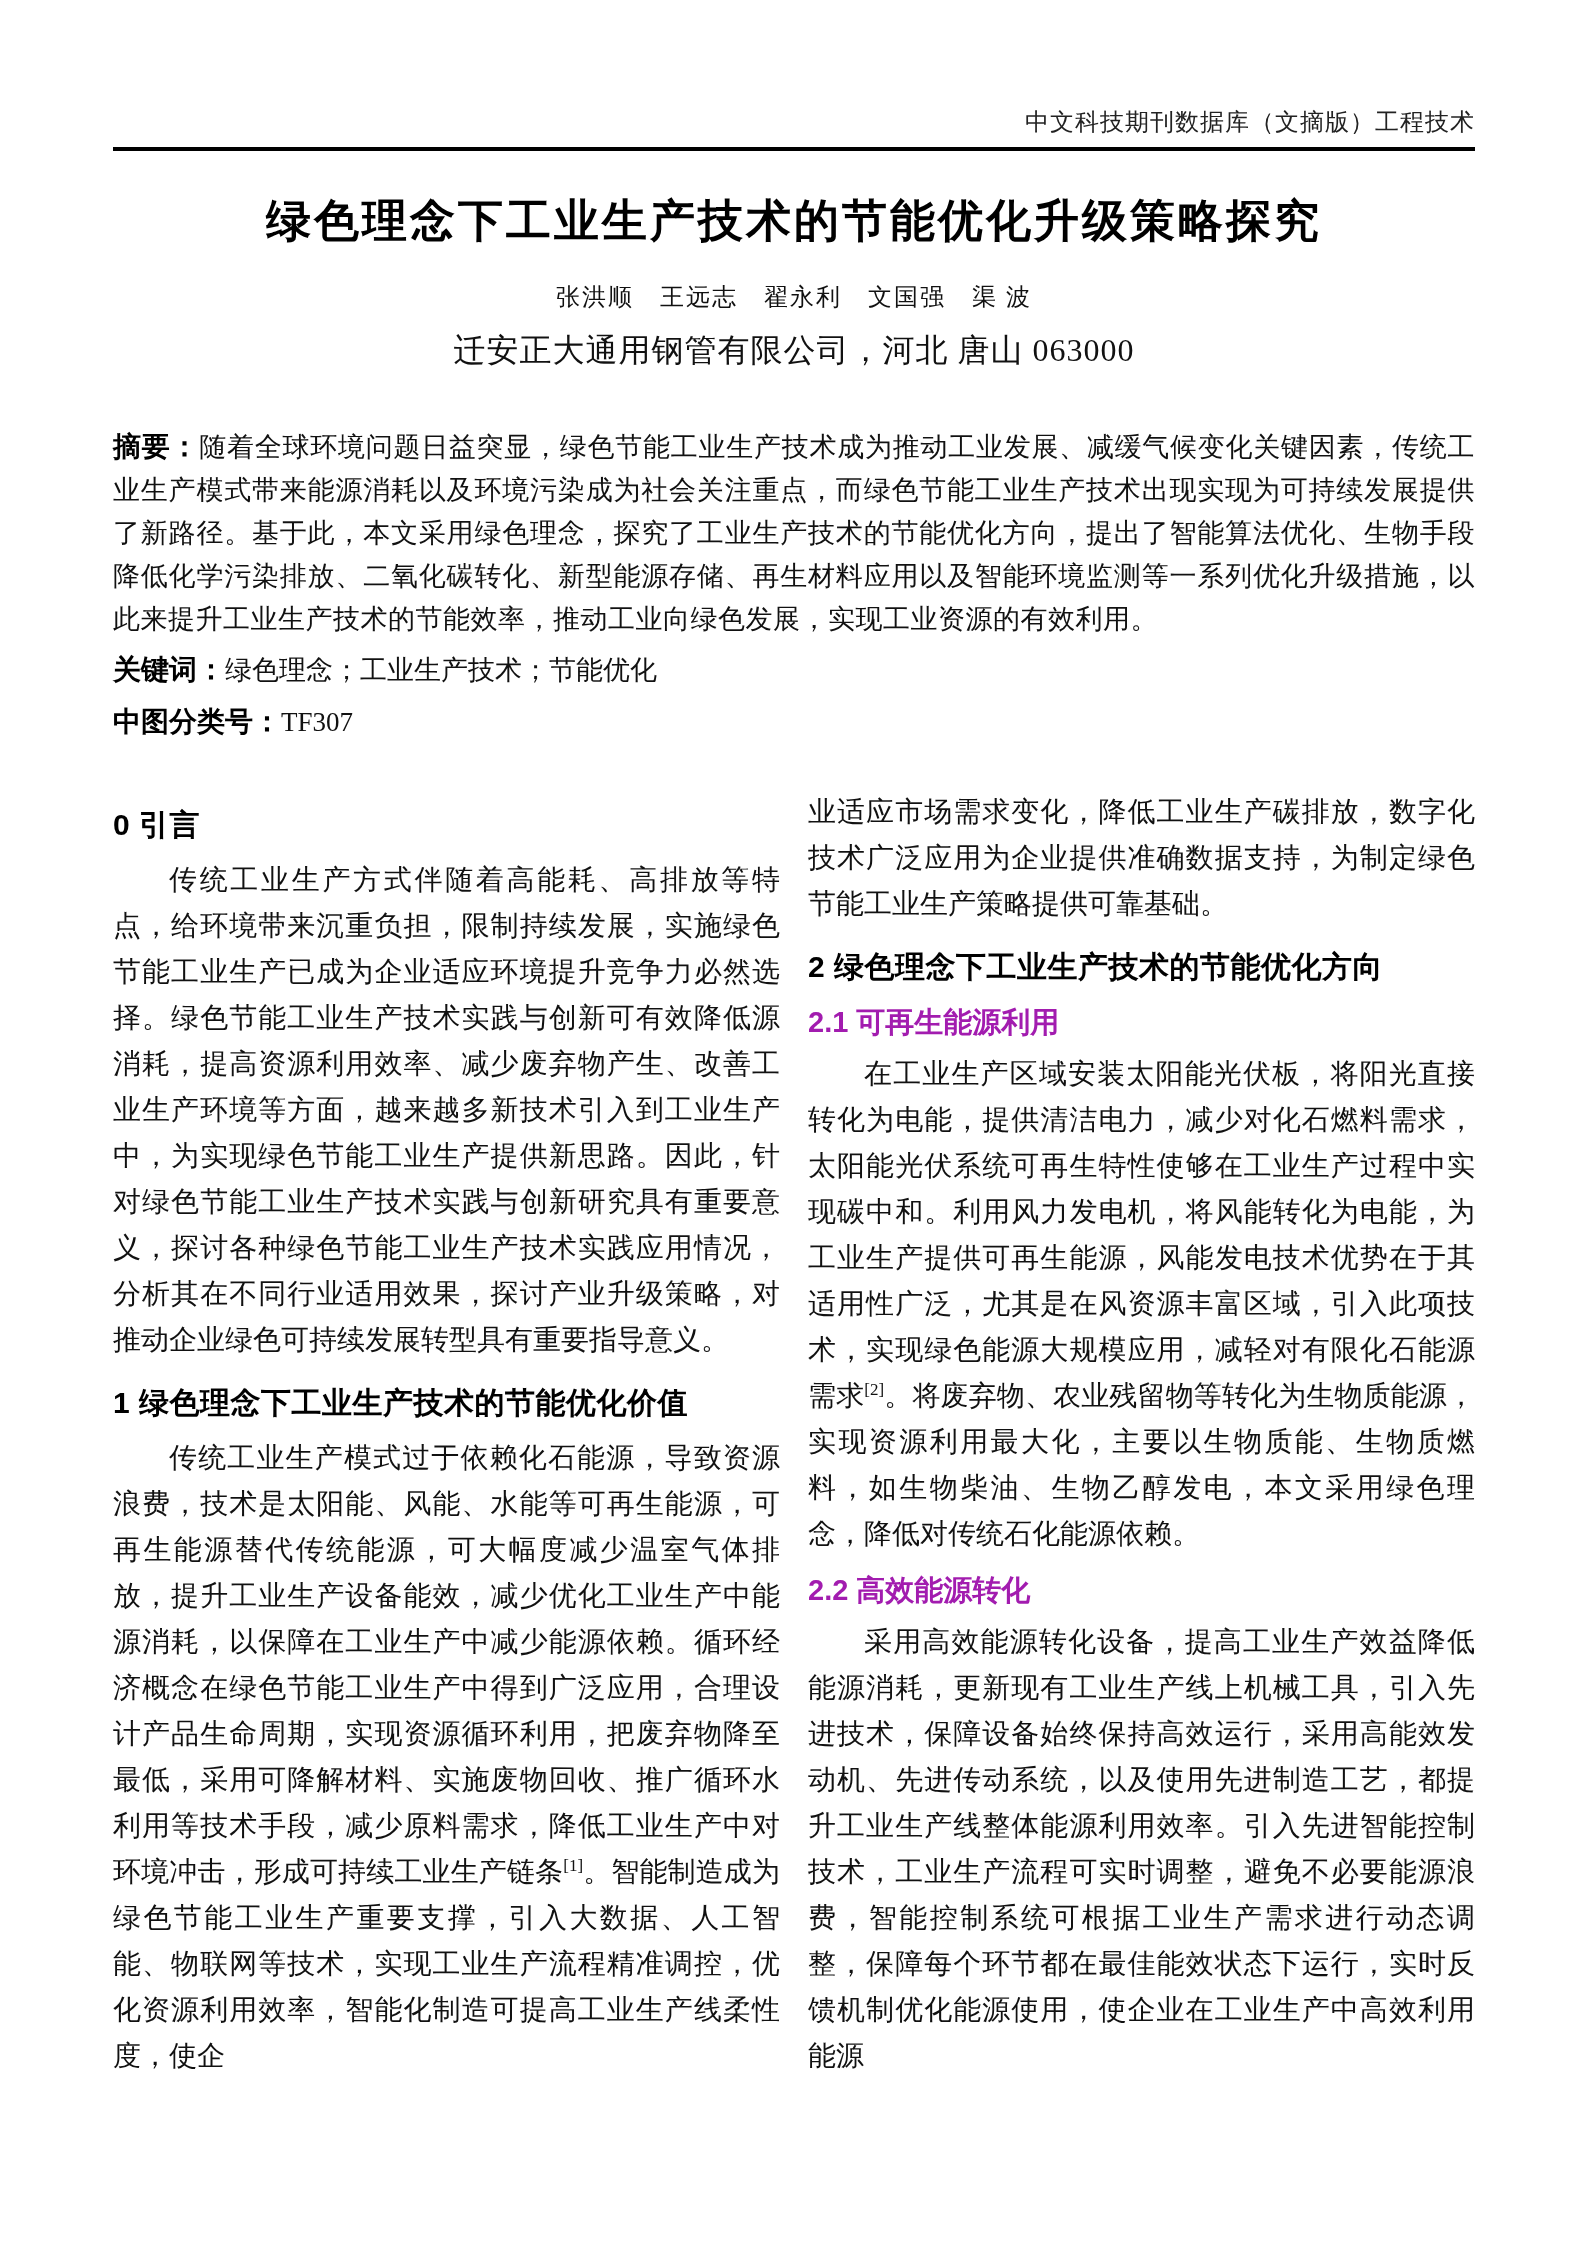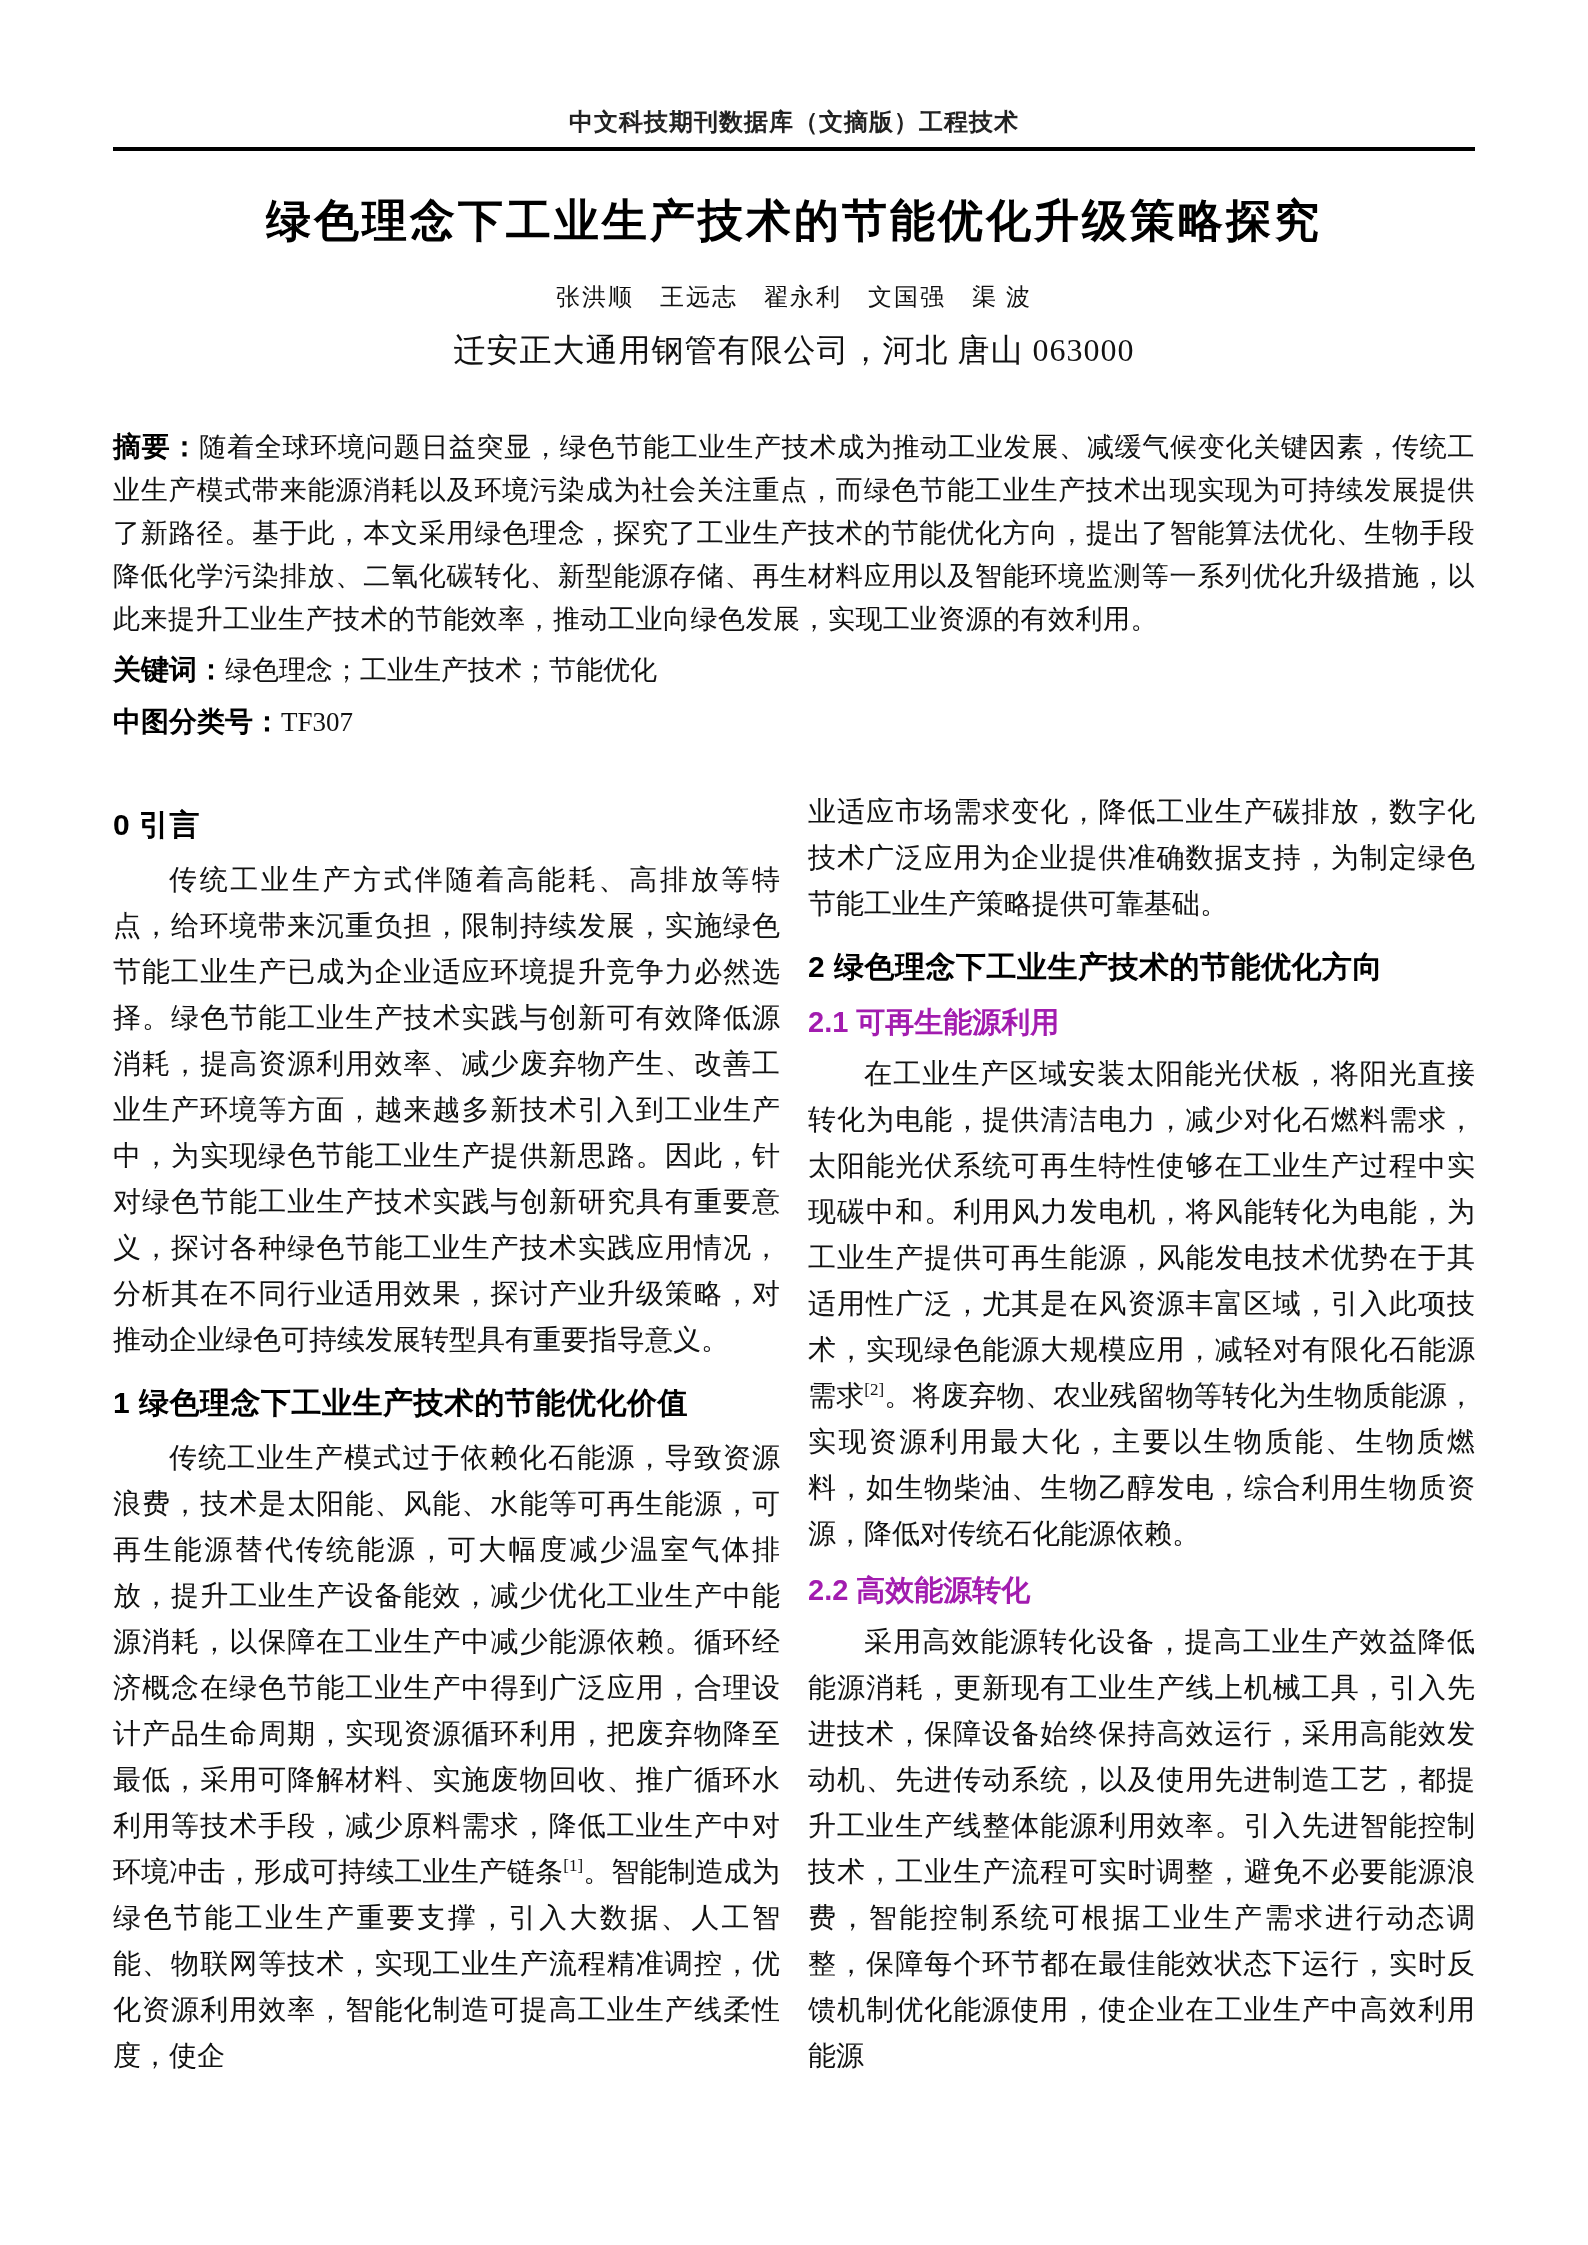--- a/index.html
+++ b/index.html
@@ -10,25 +10,24 @@
     margin: 0 auto;
     background: #ffffff;
     box-sizing: border-box;
     padding: 106px 113px 0 113px;
     font-family: "Liberation Serif", "DejaVu Serif", serif;
     color: #111111;
     overflow: hidden;
   }
   
   .journal-header {
-    text-align: center;
+    text-align: right;
     font-size: 24px;
     letter-spacing: 1px;
     color: #222;
-    font-weight: bold;
   }
   .header-rule {
     height: 4px;
     background: #000;
     margin-top: 9px;
   }
   
   .paper-title {
     margin: 40px 0 0 0;
     text-align: center;
@@ -156,21 +155,21 @@
       <h2>1 绿色理念下工业生产技术的节能优化价值</h2>
       <p class="indent"><span>传统工业生产模式过于依赖化石能源，导致资源浪费，技术是太阳能、风能、水能等可再生能源，可再生能源替代传统能源，可大幅度减少温室气体排放，提升工业生产设备能效，减少优化工业生产中能源消耗，以保障在工业生产中减少能源依赖。循环经济概念在绿色节能工业生产中得到广泛应用，合理设计产品生命周期，实现资源循环利用，把废弃物降至最低，采用可降解材料、实施废物回收、推广循环水利用等技术手段，减少原料需求，降低工业生产中对环境冲击，形成可持续工业生产链条</span><sup class="ref">[1]</sup><span>。智能制造成为绿色节能工业生产重要支撑，引入大数据、人工智能、物联网等技术，实现工业生产流程精准调控，优化资源利用效率，智能化制造可提高工业生产线柔性度，使企</span></p>
     </div>
 
     <div class="col">
       <p>业适应市场需求变化，降低工业生产碳排放，数字化技术广泛应用为企业提供准确数据支持，为制定绿色节能工业生产策略提供可靠基础。</p>
 
       <h2>2 绿色理念下工业生产技术的节能优化方向</h2>
 
       <h3>2.1 可再生能源利用</h3>
-      <p class="indent"><span>在工业生产区域安装太阳能光伏板，将阳光直接转化为电能，提供清洁电力，减少对化石燃料需求，太阳能光伏系统可再生特性使够在工业生产过程中实现碳中和。利用风力发电机，将风能转化为电能，为工业生产提供可再生能源，风能发电技术优势在于其适用性广泛，尤其是在风资源丰富区域，引入此项技术，实现绿色能源大规模应用，减轻对有限化石能源需求</span><sup class="ref">[2]</sup><span>。将废弃物、农业残留物等转化为生物质能源，实现资源利用最大化，主要以生物质能、生物质燃料，如生物柴油、生物乙醇发电，综合利用生物质资源，降低对传统石化能源依赖。</span></p>
+      <p class="indent"><span>在工业生产区域安装太阳能光伏板，将阳光直接转化为电能，提供清洁电力，减少对化石燃料需求，太阳能光伏系统可再生特性使够在工业生产过程中实现碳中和。利用风力发电机，将风能转化为电能，为工业生产提供可再生能源，风能发电技术优势在于其适用性广泛，尤其是在风资源丰富区域，引入此项技术，实现绿色能源大规模应用，减轻对有限化石能源需求</span><sup class="ref">[2]</sup><span>。将废弃物、农业残留物等转化为生物质能源，实现资源利用最大化，主要以生物质能、生物质燃料，如生物柴油、生物乙醇发电，本文采用绿色理念，降低对传统石化能源依赖。</span></p>
 
       <h3>2.2 高效能源转化</h3>
       <p class="indent">采用高效能源转化设备，提高工业生产效益降低能源消耗，更新现有工业生产线上机械工具，引入先进技术，保障设备始终保持高效运行，采用高能效发动机、先进传动系统，以及使用先进制造工艺，都提升工业生产线整体能源利用效率。引入先进智能控制技术，工业生产流程可实时调整，避免不必要能源浪费，智能控制系统可根据工业生产需求进行动态调整，保障每个环节都在最佳能效状态下运行，实时反馈机制优化能源使用，使企业在工业生产中高效利用能源</p>
     </div>
 
   </div>
 
 
 </div>
 

